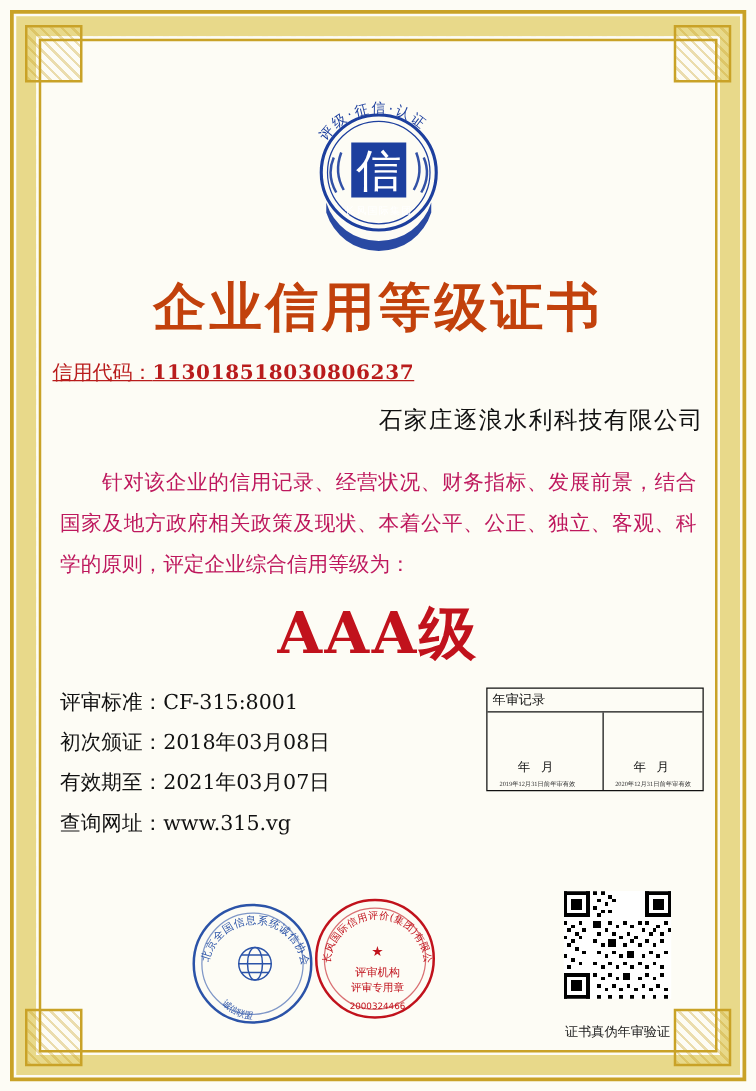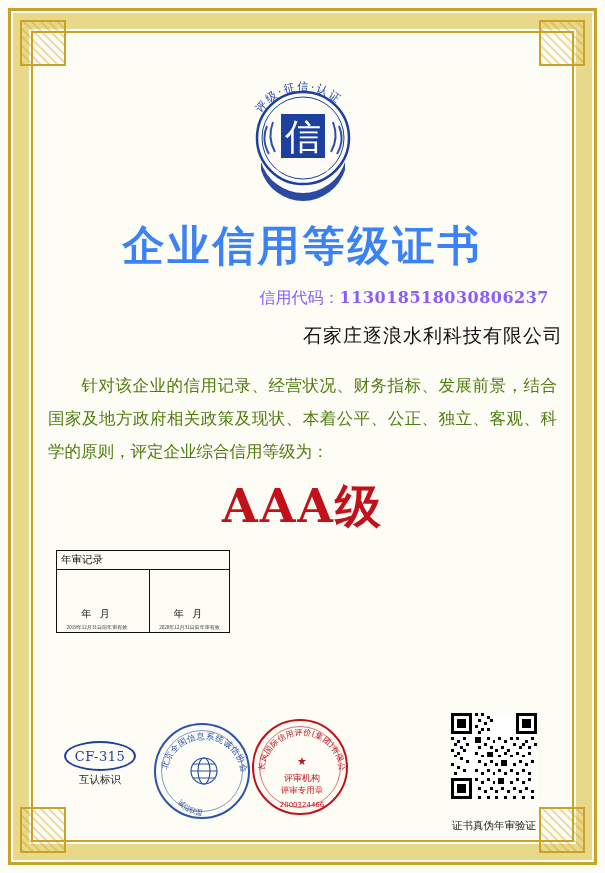--- a/index.html
+++ b/index.html
@@ -90,49 +90,50 @@
   .emblem svg { display: block; }
 
   
   .cert-title {
     margin-top: 16px;
     text-align: center;
     font-family: Liberation Mono, monospace;
     font-size: 42px;
     font-weight: bold;
     letter-spacing: 3px;
-    color: #3b82f6;
+    color: #c2410c;
   }
   .code-line {
     margin-top: 14px;
-    text-align: right;
+    text-align: left;
     padding-right: 14px;
     font-size: 16px;
-    color: #8b5cf6;
+    color: #b91c1c;
     font-family: "DejaVu Serif", serif;
+    text-decoration: underline;
   }
   .code-line .code-value {
     font-weight: bold;
     letter-spacing: 0.5px;
   }
   .company {
     margin-top: 14px;
     text-align: right;
     font-family: "DejaVu Serif", serif;
     font-size: 19px;
     font-weight: normal;
     letter-spacing: 1px;
     color: #111111;
   }
 
   .body-text {
     margin-top: 20px;
     font-size: 16.5px;
     line-height: 2.0;
-    color: #4d7c0f;
+    color: #be185d;
     text-align: justify;
     padding: 0 6px;
   }
   .body-text .indent { display: inline-block; width: 2em; }
 
   .grade {
     margin-top: 8px;
     text-align: center;
     color: #c1121c;
     font-family: "DejaVu Serif", serif;
@@ -334,42 +335,52 @@
 
     <div class="company">石家庄逐浪水利科技有限公司</div>
 
     <div class="body-text">
       <span class="indent"></span><span>针对该企业的信用记录、经营状况、财务指标、发展前景，结合国家及地方政府相关政策及现状、本着公平、公正、独立、客观、科学的原则，评定企业综合信用等级为：</span>
     </div>
 
     <div class="grade">AAA级</div>
 
     <div class="mid-row">
+      <div class="details">
+        <div class="row">
+          <span>评审标准：</span><span class="val">CF-315:8001</span>
+        </div>
+        <div class="row">
+          <span>初次颁证：</span><span class="val">2018年03月08日</span>
+        </div>
+        <div class="row">
+          <span>有效期至：</span><span class="val">2021年03月07日</span>
+        </div>
+        <div class="row">
+          <span>查询网址：</span><span class="val">www.315.vg</span>
+        </div>
+      </div>
 
       <div class="yearbox">
         <div class="yb-title">年审记录</div>
         <div class="yb-cells">
           <div class="yb-cell">
             <div class="yb-ym">年  月</div>
             <div class="yb-valid">2019年12月31日前年审有效</div>
           </div>
           <div class="yb-cell">
             <div class="yb-ym">年  月</div>
             <div class="yb-valid">2020年12月31日前年审有效</div>
           </div>
         </div>
       </div>
     </div>
 
     <div class="footer">
 
-      <div class="seal seal-cf">
-        <div class="oval">CF-315</div>
-        <div class="cap">互认标识</div>
-      </div>
 
       <div class="seal seal-blue">
         <div class="stamp blue">
           <div class="inner-ring"></div>
           <svg class="arc-text" viewBox="0 0 96 96" aria-hidden="true">
             <defs>
               <path id="blueArc" d="M 10,52 A 38,38 0 0 1 86,52"></path>
               <path id="blueArcB" d="M 14,56 A 34,34 0 0 0 82,56"></path>
             </defs>
             <text font-family="DejaVu Sans, sans-serif" font-size="8.5" fill="#2b53a8" letter-spacing="0.5">

